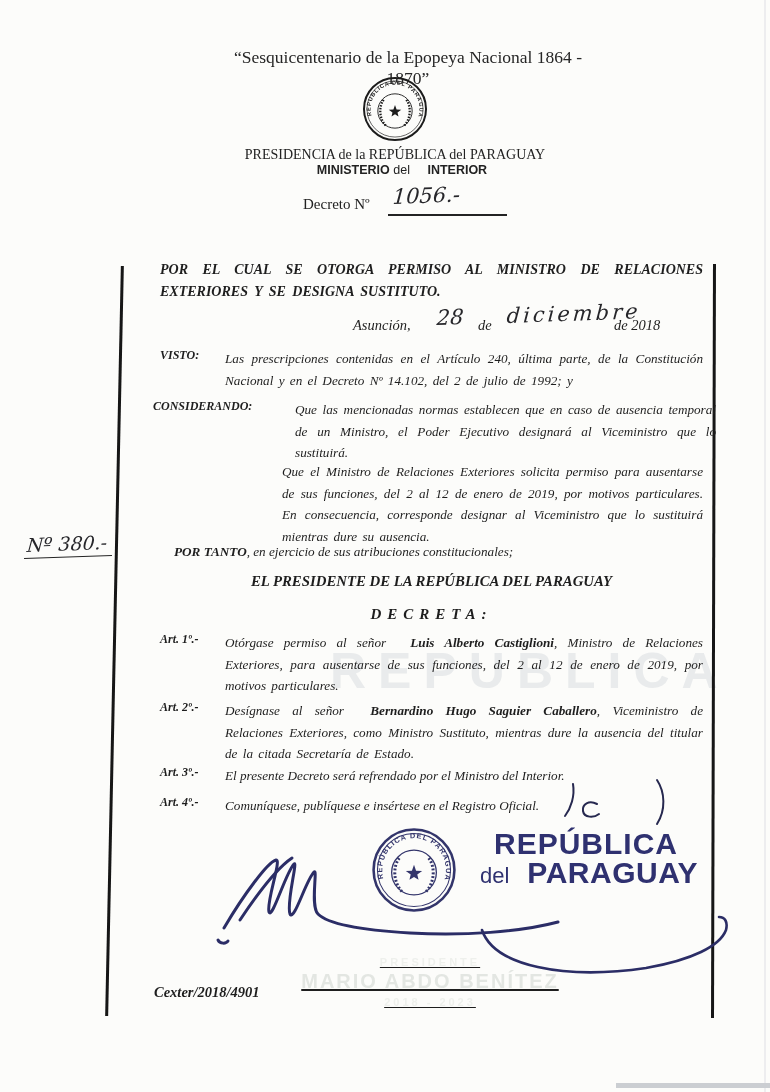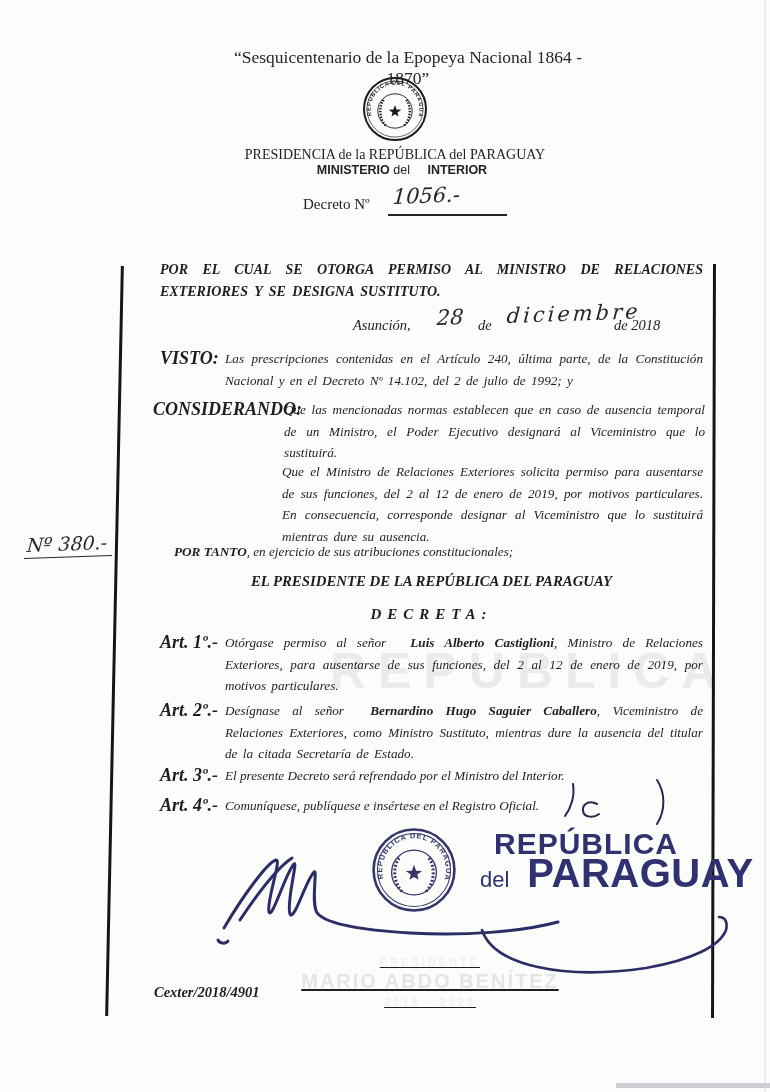--- a/index.html
+++ b/index.html
@@ -6,21 +6,21 @@
   .doc{
     position:relative;width:770px;height:1092px;margin:0 auto;
     background:#fcfcfa;overflow:hidden;
     font-family:"Liberation Serif",serif;color:#1e1e1e;
   }
   .abs{position:absolute;}
   .it{font-style:italic;}
   .b{font-weight:bold;padding-left:14px;}
   .just{text-align:justify;word-spacing:2px;}
   .body-txt{font-size:13.2px;line-height:21.6px;font-style:italic;}
-  .label-txt{font-size:18px;font-style:italic;font-weight:bold;}
+  .label-txt{font-size:12px;font-style:italic;font-weight:bold;}
   .hand{
     font-family:"DejaVu Serif",serif;font-style:italic;color:#26262a;
     transform:rotate(-2deg) skewX(-6deg);transform-origin:left bottom;display:inline-block;
   }
   .sans{font-family:"Liberation Sans",sans-serif;}
   .navy{color:#2f3170;}
   .vline{position:absolute;width:2.5px;background:#161616;}
   .wm{font-family:"Liberation Sans",sans-serif;font-weight:bold;}
   .seal{display:block;}
   .underline-bar{position:absolute;height:1.6px;background:#232323;}
@@ -76,21 +76,21 @@
   <div class="abs it" style="left:353px;top:317px;font-size:14.5px;">Asunción,</div>
   <div class="abs hand" style="left:436px;top:306px;font-size:21px;">28</div>
   <div class="abs it" style="left:478px;top:317px;font-size:14.5px;">de</div>
   <div class="abs hand" style="left:506px;top:304px;font-size:21px;letter-spacing:3px;">diciembre</div>
   <div class="abs it" style="left:614px;top:317px;font-size:14.5px;">de 2018</div>
 
   <div class="abs label-txt" style="left:160px;top:348px;">VISTO:</div>
   <div class="abs body-txt just" style="left:225px;top:348px;width:478px;">Las prescripciones contenidas en el Artículo 240, última parte, de la Constitución Nacional y en el Decreto Nº 14.102, del 2 de julio de 1992; y</div>
 
   <div class="abs label-txt" style="left:153px;top:399px;">CONSIDERANDO:</div>
-  <div class="abs body-txt just" style="left:284px;top:399px;width:421px;">Que las mencionadas normas establecen que en caso de ausencia temporal de un Ministro, el Poder Ejecutivo designará al Viceministro que lo sustituirá.</div>
+  <div class="abs body-txt just" style="left:295px;top:399px;width:421px;">Que las mencionadas normas establecen que en caso de ausencia temporal de un Ministro, el Poder Ejecutivo designará al Viceministro que lo sustituirá.</div>
   <div class="abs body-txt just" style="left:282px;top:461px;width:421px;">Que el Ministro de Relaciones Exteriores solicita permiso para ausentarse de sus funciones, del 2 al 12 de enero de 2019, por motivos particulares. En consecuencia, corresponde designar al Viceministro que lo sustituirá mientras dure su ausencia.</div>
 
   <div class="abs body-txt" style="left:160px;top:541px;width:543px;">
     <span class="b">POR TANTO</span><span>, en ejercicio de sus atribuciones constitucionales;</span>
   </div>
 
   <div class="abs center" style="left:160px;top:606px;width:543px;font-size:15px;font-weight:bold;font-style:italic;letter-spacing:6px;">DECRETA:</div>
 
   <div class="abs center" style="left:160px;top:573px;width:543px;font-size:14.8px;font-weight:bold;font-style:italic;">EL PRESIDENTE DE LA REPÚBLICA DEL PARAGUAY</div>
 
@@ -136,21 +136,21 @@
     <circle cx="50" cy="53" r="26" fill="none" stroke="currentColor" stroke-width="1.5"></circle>
     <path d="M 36,75 C 26,65 25,46 33,36" fill="none" stroke="currentColor" stroke-width="3.5" stroke-dasharray="2.2 2.2"></path>
     <path d="M 64,75 C 74,65 75,46 67,36" fill="none" stroke="currentColor" stroke-width="3.5" stroke-dasharray="2.2 2.2"></path>
     <polygon fill="currentColor" points="50,44 52.4,50.8 59.5,51.2 53.8,55.2 55.3,61.3 50,58 44.7,61.3 46.2,55.2 40.5,51.2 47.6,50.8"></polygon>
   </svg>
 
   <div class="abs navy" style="left:480px;top:829px;">
     <div class="sans b" style="font-size:30px;line-height:29px;letter-spacing:1px;">REPÚBLICA</div>
     <div style="line-height:30px;">
       <span class="sans" style="font-size:22px;">del</span>
-      <span class="sans b" style="font-size:40px;letter-spacing:0.5px;">PARAGUAY</span>
+      <span class="sans b" style="font-size:30px;letter-spacing:0.5px;">PARAGUAY</span>
     </div>
   </div>
 
   <svg class="abs" style="left:468px;top:908px;" width="280" height="85" viewBox="0 0 280 85">
     <path d="M 14,22 C 26,58 96,72 178,60 C 224,52 252,38 258,22 C 260,14 257,9 251,9" fill="none" stroke="#2b2d66" stroke-width="2.6" stroke-linecap="round"></path>
   </svg>
 
   <div class="abs it b" style="left:140px;top:984px;font-size:14.5px;">Cexter/2018/4901</div>
 
   <div class="abs" style="left:764px;top:0;width:2px;height:1092px;background:#ededef;"></div>

